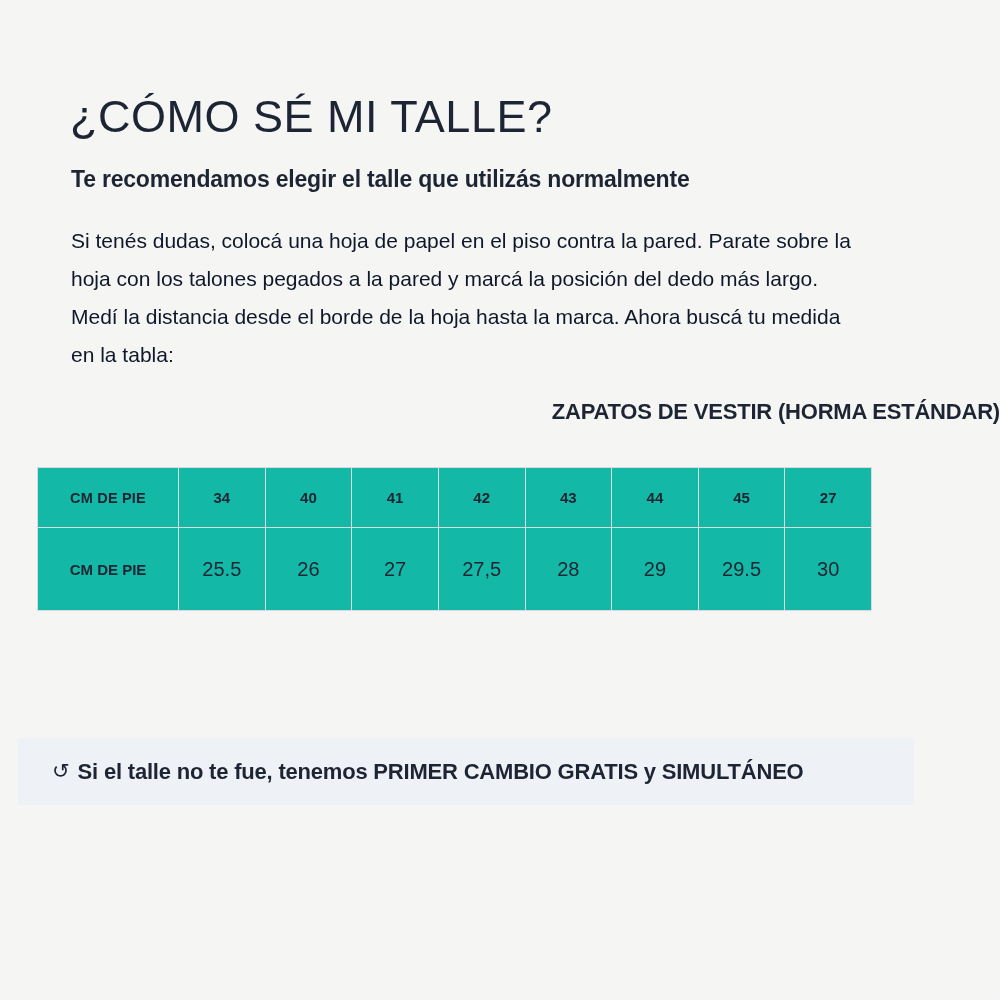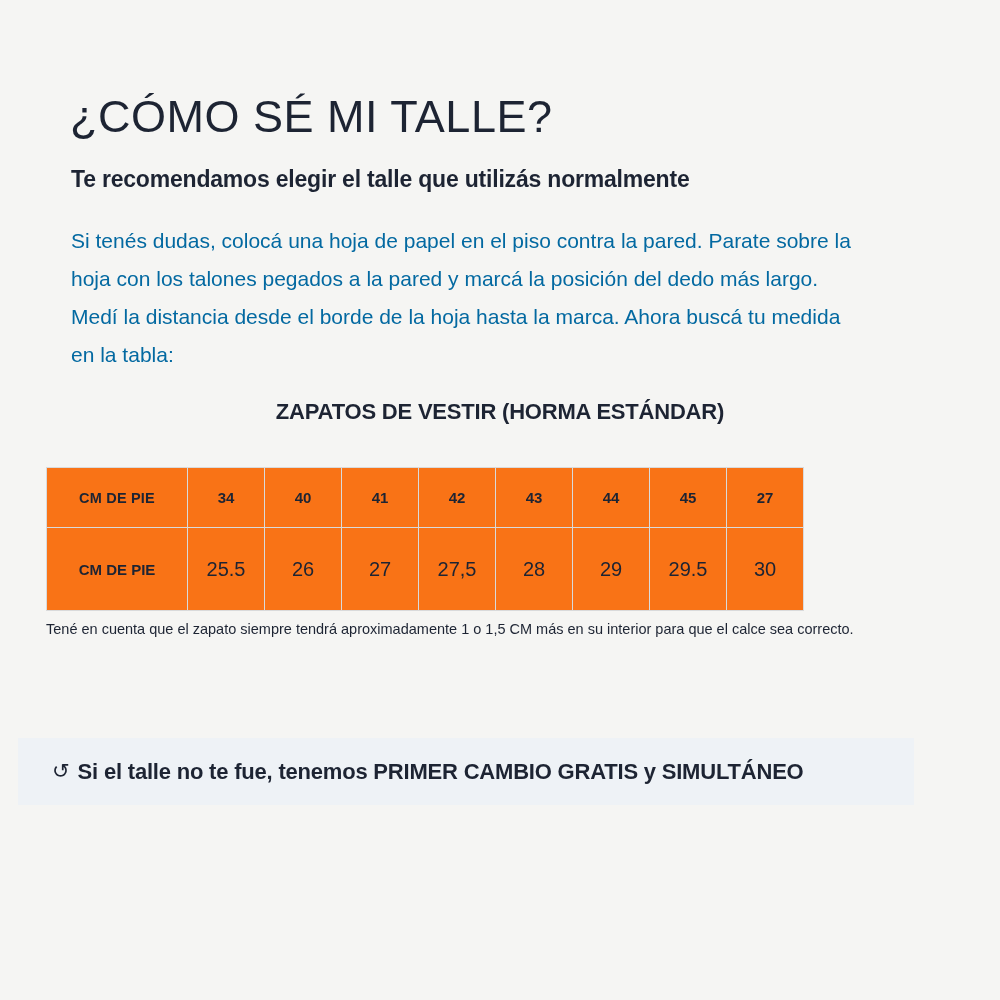--- a/index.html
+++ b/index.html
@@ -40,41 +40,41 @@
     color: #1d2433;
     letter-spacing: -0.2px;
   }
   .para {
     position: absolute;
     left: 71px;
     top: 222px;
     width: 790px;
     font-size: 21px;
     line-height: 38px;
-    color: #0369a1;
+    color: #0f172a;
     font-weight: 400;
   }
   .table-title {
     position: absolute;
     left: 0;
     right: 0;
     top: 399px;
-    text-align: center;
+    text-align: right;
     font-size: 22px;
     font-weight: 700;
     letter-spacing: -0.2px;
     color: #1d2433;
   }
   table.size-table {
     position: absolute;
-    left: 46px;
+    left: 37px;
     top: 467px;
-    width: 758px;
+    width: 835px;
     border-collapse: collapse;
-    background: #f97316;
+    background: #14b8a6;
     table-layout: fixed;
   }
   table.size-table td {
     border: 1px solid #d9dadb;
     text-align: center;
     color: #1d2433;
   }
   table.size-table tr.head td {
     height: 57px;
     font-size: 15px;
@@ -164,21 +164,20 @@
         <td>27,5</td>
         <td>28</td>
         <td>29</td>
         <td>29.5</td>
         <td>30</td>
       </tr>
     </tbody>
   </table>
 
   <div class="note">
-    <div>Tené en cuenta que el zapato siempre tendrá aproximadamente 1 o 1,5 CM más en su interior para que el calce sea correcto.</div>
   </div>
 
   <div class="banner">
     <span class="icon">↺</span>
     <span class="banner-text">Si el talle no te fue, tenemos PRIMER CAMBIO GRATIS y SIMULTÁNEO</span>
   </div>
 
 </div>
 
 </body></html>

